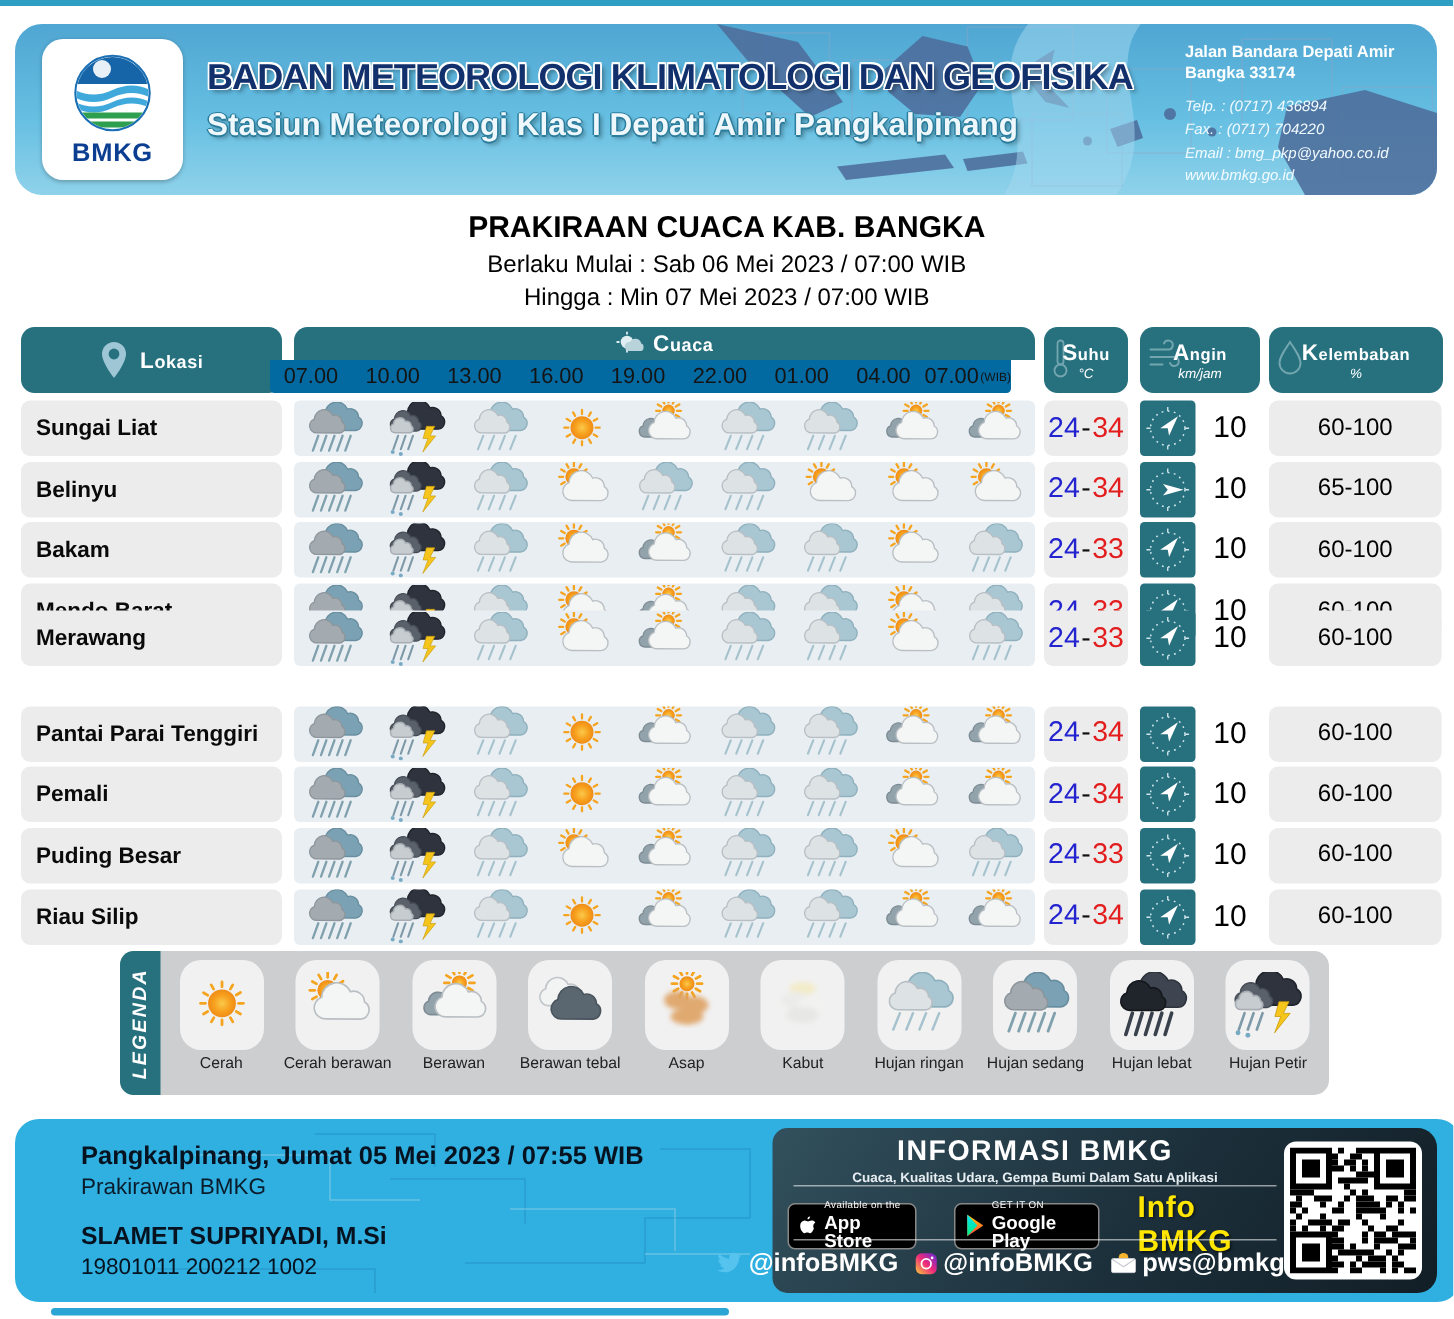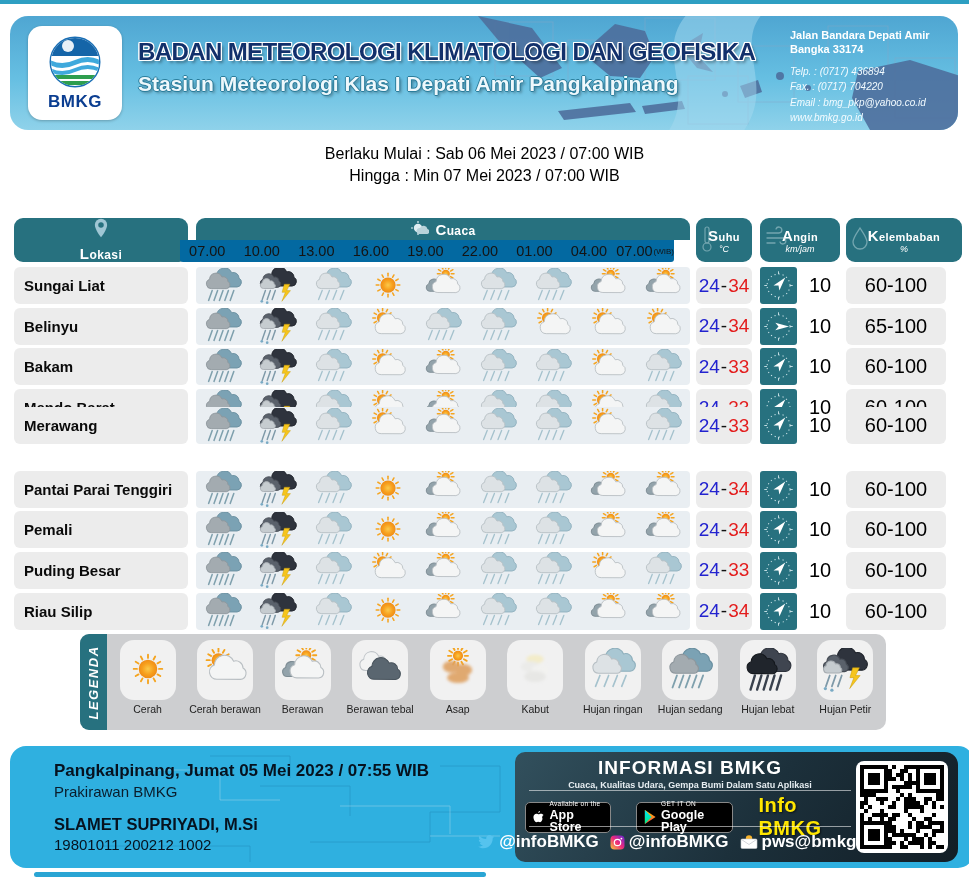--- a/index.html
+++ b/index.html
@@ -25,21 +25,21 @@
   .c-gap{margin-top:9px;}
 
   
   .doc-title{position:absolute;left:0;top:141px;width:100%;text-align:center;color:#000;}
   .t1{font-size:20px;font-weight:bold;}
   .t2{font-size:16px;margin-top:4px;}
 
   
   .hd{position:absolute;top:218px;height:44px;background:var(--teal);color:#fff;border-radius:9px;
       display:flex;flex-direction:column;align-items:center;justify-content:center;}
-  #hd-loc{left:14px;width:174px;flex-direction:column;gap:7px;}
+  #hd-loc{left:14px;width:174px;flex-direction:row;gap:7px;}
   #hd-suhu{left:696px;width:56px;}
   #hd-angin{left:760px;width:80px;}
   #hd-kel{left:846px;width:116px;}
   .hd-label{display:block;font-weight:bold;font-size:11px;letter-spacing:.4px;}
   .hd-label::first-letter{font-size:15px;}
   .hd-unit{font-size:9px;font-style:italic;}
   .ghost{position:absolute;left:5px;top:8px;opacity:.45;}
   #cuaca-bar{position:absolute;left:196px;top:218px;width:494px;height:22px;background:var(--teal);
              border-radius:9px 9px 0 0;color:#fff;display:flex;align-items:center;justify-content:center;gap:6px;}
   #times{position:absolute;left:180px;top:240px;width:494px;height:22px;background:#0369a1;display:flex;border-radius:0 0 3px 3px;}
@@ -50,21 +50,21 @@
   .row{position:absolute;left:0;width:969px;height:37px;}
   .cell{position:absolute;top:0;height:37px;background:#ececec;border-radius:6px;display:flex;align-items:center;}
   .loc{left:14px;width:174px;padding-left:10px;font-weight:bold;font-size:15px;color:#0a0a0a;box-sizing:border-box;}
   .wx{left:196px;width:494px;background:#e9eef2;border-radius:4px;}
   .slot{flex:1;display:flex;align-items:center;justify-content:center;}
   .suhu{left:696px;width:56px;justify-content:center;font-size:19px;}
   .tmin{color:#2323cf;}.tdash{color:#111;margin:0 1px;}.tmax{color:#e31d1d;}
   .windbox{position:absolute;left:760px;top:0;width:37px;height:37px;background:var(--teal);border-radius:3px;
            display:flex;align-items:center;justify-content:center;}
   .windval{position:absolute;left:799px;top:0;width:42px;height:37px;display:flex;align-items:center;justify-content:center;font-size:20px;color:#000;}
-  .hum{left:846px;width:100px;justify-content:center;font-size:20px;color:#000;}
+  .hum{left:846px;width:115px;justify-content:center;font-size:16px;color:#000;}
 
   
   .legend{position:absolute;left:80px;top:634px;width:806px;height:96px;background:#cdced0;border-radius:10px;}
   .legend-strip{position:absolute;left:0;top:0;width:27px;height:96px;background:var(--teal);border-radius:9px 0 0 9px;
                 display:flex;align-items:center;justify-content:center;}
   .legend-strip span{transform:rotate(-90deg);color:#fff;font-weight:bold;font-style:italic;font-size:13px;letter-spacing:1.5px;white-space:nowrap;}
   #legend-items{position:absolute;left:27px;top:0;width:779px;height:96px;display:flex;justify-content:space-evenly;align-items:flex-start;padding-top:6px;box-sizing:border-box;}
   .litem{display:flex;flex-direction:column;align-items:center;width:74px;}
   .ltile{width:56px;height:60px;background:#f1f1f1;border-radius:14px;display:flex;align-items:center;justify-content:center;}
   .llabel{font-size:10.5px;color:#222;margin-top:3px;white-space:nowrap;}
@@ -150,20 +150,21 @@
       <div class="c-bold">Jalan Bandara Depati Amir</div>
       <div class="c-bold">Bangka 33174</div>
       <div class="c-it c-gap">Telp.  : (0717) 436894</div>
       <div class="c-it">Fax.   : (0717) 704220</div>
       <div class="c-it">Email : bmg_pkp@yahoo.co.id</div>
       <div class="c-it">www.bmkg.go.id</div>
     </div>
   </div>
 
   <div class="doc-title">
+    <div class="t1">PRAKIRAAN CUACA KAB. BANGKA</div>
     <div class="t2">Berlaku Mulai : Sab 06 Mei 2023 / 07:00 WIB</div>
     <div class="t2">Hingga : Min 07 Mei 2023 / 07:00 WIB</div>
   </div>
 
   <div class="hd" id="hd-loc">
     <svg width="20" height="26" viewBox="0 0 20 26">
       <path d="M10,1 a8,8 0 0 1 8,8 c0,6 -8,16 -8,16 c0,0 -8,-10 -8,-16 a8,8 0 0 1 8,-8 z" fill="#9fc6d4"></path>
       <circle cx="10" cy="9" r="3.6" fill="#27717f"></circle>
     </svg>
     <span class="hd-label" style="font-size:12px;">Lokasi</span>

